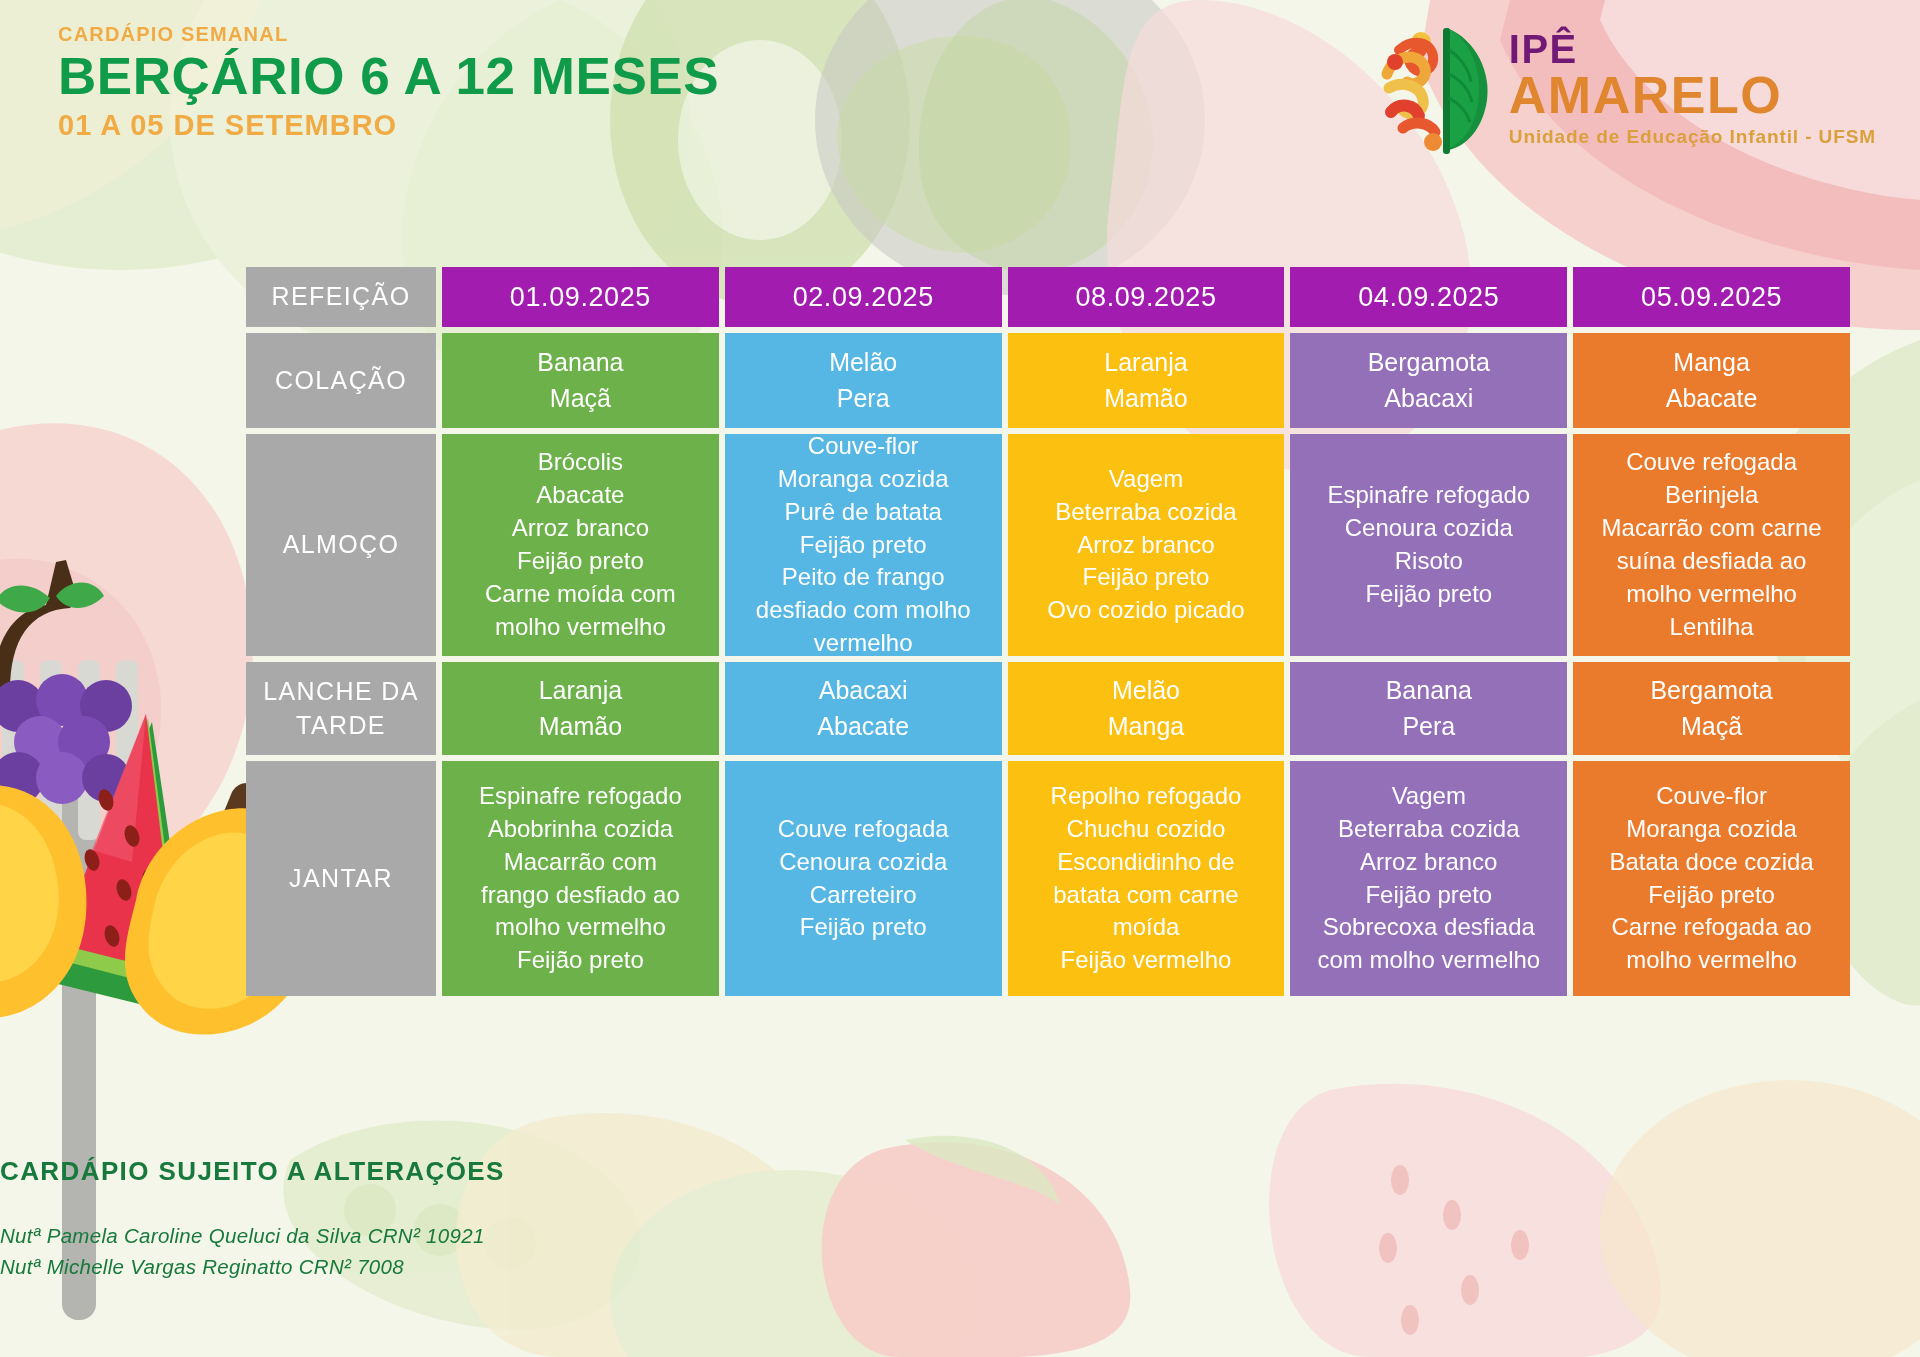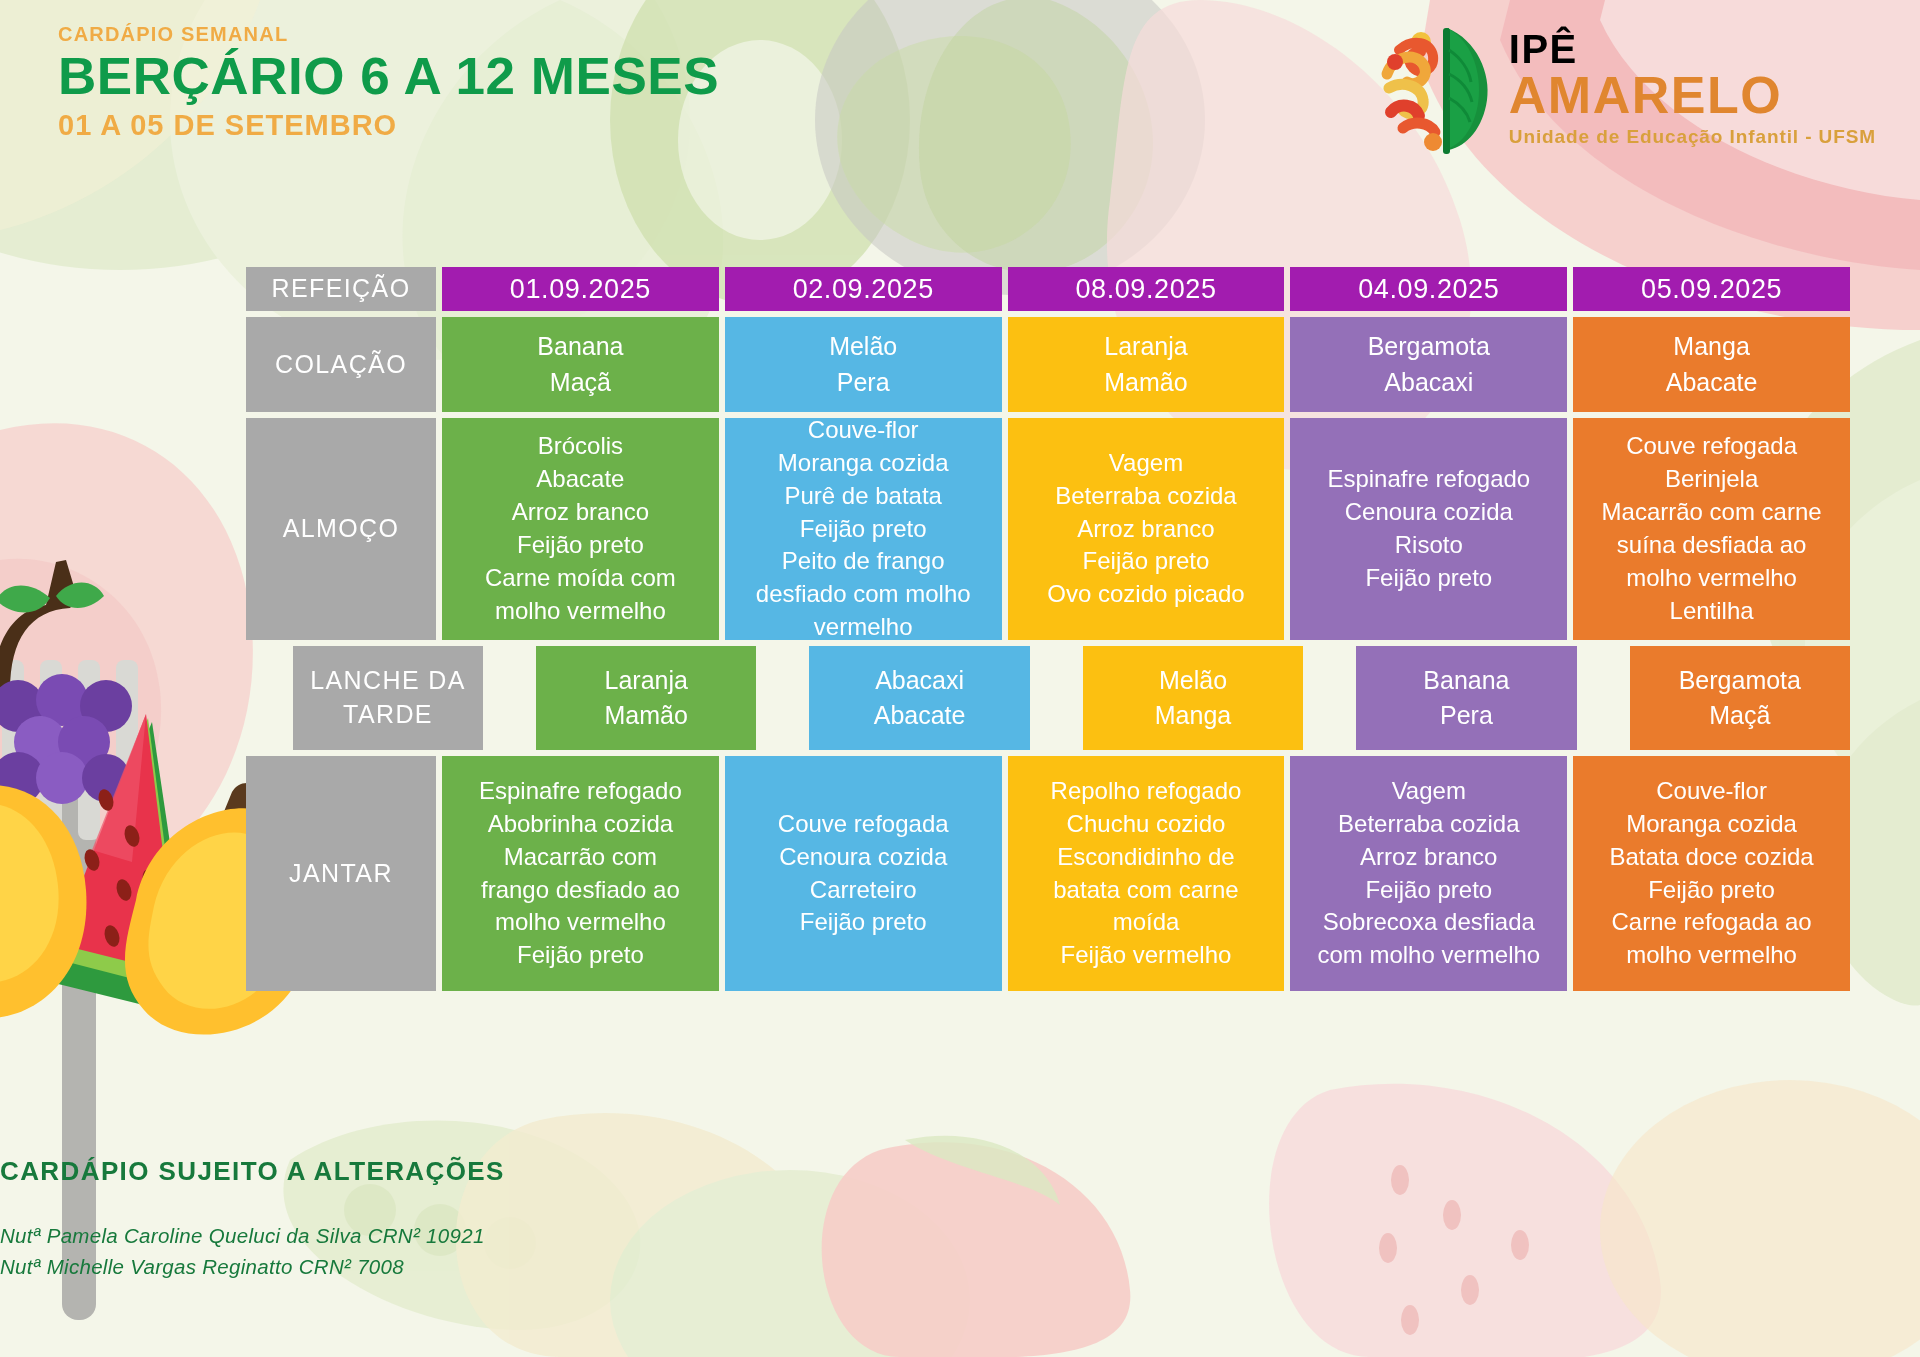--- a/index.html
+++ b/index.html
@@ -57,21 +57,21 @@
     right: 44px; top: 16px;
     z-index: 6;
     display: flex;
     align-items: center;
     gap: 12px;
   }
   .logo-mark { width: 128px; height: 140px; flex: none; }
   .logo-text { padding-top: 6px; }
   .logo-l1 {
     font-size: 40px; font-weight: 700; letter-spacing: 1.5px;
-    color: #000000; line-height: 0.98;
+    color: #701a75; line-height: 0.98;
   }
   .logo-l2 {
     font-size: 52px; font-weight: 700; letter-spacing: 1.5px;
     color: #e0862f; line-height: 0.98;
   }
   .logo-l3 {
     font-size: 19px; font-weight: 600; letter-spacing: 0.9px;
     color: #d9a03c; margin-top: 5px;
   }
 
@@ -96,29 +96,29 @@
   }
   .c-label {
     width: 190px; flex: none;
     background: #a9a9a9;
     font-size: 25px;
     letter-spacing: 1.4px;
     line-height: 1.35;
   }
   .c-day { flex: 1 1 0; }
 
-  .row-head .cell { height: 44px; }
+  .row-head .cell { height: 60px; }
   .row-head .c-day {
     background: #a21caf;
     font-size: 27px;
     letter-spacing: 0.6px;
   }
   .row-colacao .cell { height: 95px; }
   .row-almoco  .cell { height: 222px; }
-  .row-lanche  .cell { height: 104px; margin-left: 47px; }
+  .row-lanche  .cell { height: 93px; }
   .row-jantar  .cell { height: 235px; }
 
   .c-day .lines { line-height: 1.42; font-size: 25px; }
   .row-almoco .c-day .lines,
   .row-jantar .c-day .lines { font-size: 24px; line-height: 1.37; }
 
   
   .d1 { background: #6cb14a; }
   .d2 { background: #56b7e4; }
   .d3 { background: #fcc011; }

